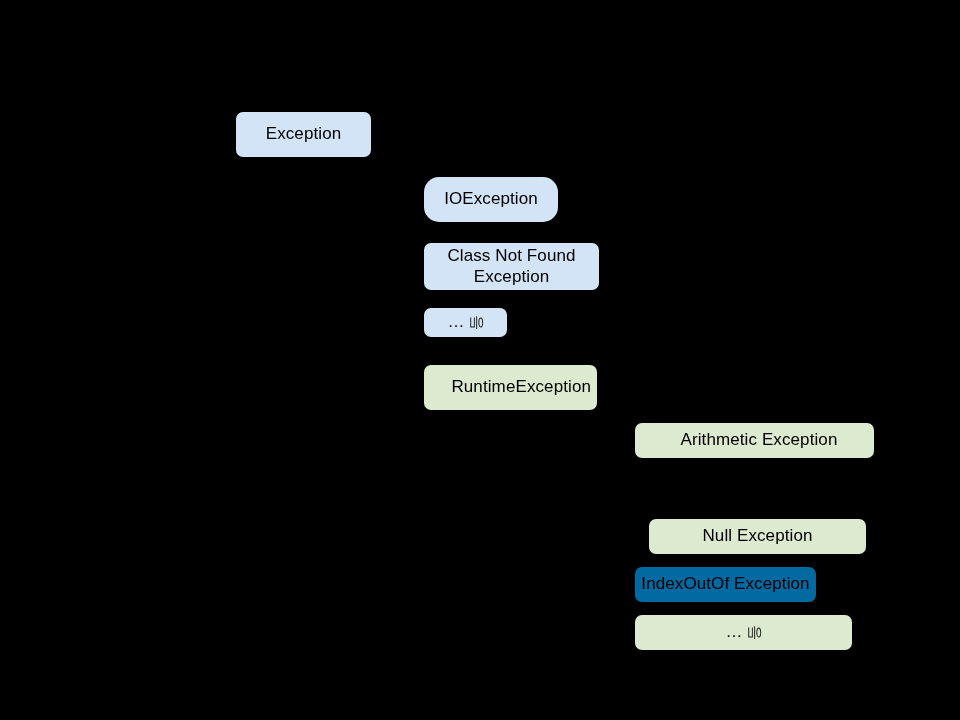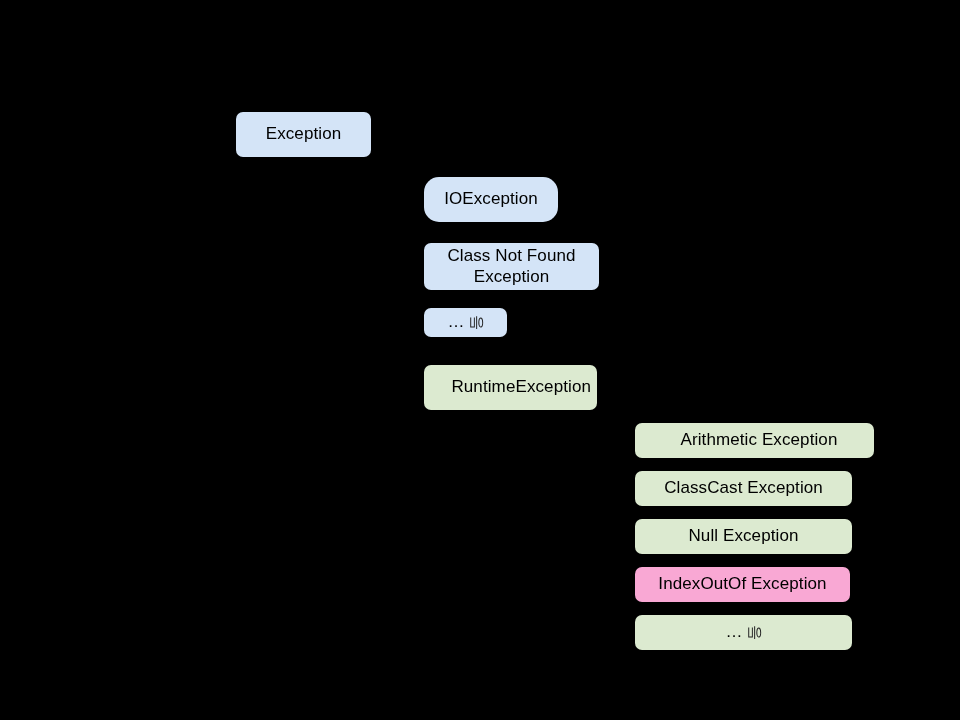--- a/index.html
+++ b/index.html
@@ -66,17 +66,16 @@
 <body>
 
 <div id="canvas" style="background: rgb(0, 0, 0);">
     <div class="node checked" style="left: 192px; top: 112px; width: 135px; height: 45px; background: rgb(212, 228, 247); color: rgb(0, 0, 0);"><span class="label">Exception</span></div>
     <div class="node checked" style="left: 380px; top: 177px; width: 134px; height: 45px; background: rgb(212, 228, 247); color: rgb(0, 0, 0); border-radius: 15px;"><span class="label">IOException</span></div>
     <div class="node checked" style="left: 380px; top: 243px; width: 175px; height: 47px; background: rgb(212, 228, 247); color: rgb(0, 0, 0);"><span class="label">Class Not Found
 Exception</span></div>
     <div class="node checked" style="left: 380px; top: 308px; width: 83px; height: 29px; background: rgb(212, 228, 247); color: rgb(0, 0, 0);"><span class="etc"><span class="dots">…</span><span class="rot">등</span></span></div>
     <div class="node unchecked" style="left: 380px; top: 365px; width: 173px; height: 45px; background: rgb(220, 234, 208); color: rgb(0, 0, 0); justify-content: flex-end;"><span class="label">RuntimeException</span></div>
     <div class="node unchecked" style="left: 591px; top: 423px; width: 239px; height: 35px; background: rgb(220, 234, 208); color: rgb(0, 0, 0); padding-left: 15px;"><span class="label">Arithmetic Exception</span></div>
-    <div class="node unchecked" style="left: 591px; top: 471px; width: 217px; height: 35px; background: rgb(220, 234, 208); color: rgb(0, 0, 0);"><span class="label">ClassCast Exception</span></div>
-    <div class="node unchecked" style="left: 591px; top: 519px; width: 217px; height: 35px; background: rgb(220, 234, 208); color: rgb(0, 0, 0);"><span class="label">Null Exception</span></div>
-    <div class="node unchecked" style="left: 591px; top: 567px; width: 215px; height: 35px; background: #f9a8d4; color: rgb(0, 0, 0); text-align: center;"><span class="label">IndexOutOf Exception</span></div>
+    <div class="node unchecked" style="left: 605px; top: 519px; width: 217px; height: 35px; background: rgb(220, 234, 208); color: rgb(0, 0, 0);"><span class="label">Null Exception</span></div>
+    <div class="node unchecked" style="left: 591px; top: 567px; width: 181px; height: 35px; background: #0369a1; color: rgb(0, 0, 0); text-align: center;"><span class="label">IndexOutOf Exception</span></div>
     <div class="node unchecked" style="left: 591px; top: 615px; width: 217px; height: 35px; background: rgb(220, 234, 208); color: rgb(0, 0, 0);"><span class="etc"><span class="dots">…</span><span class="rot">등</span></span></div>
   </div>
 
 </body></html>

